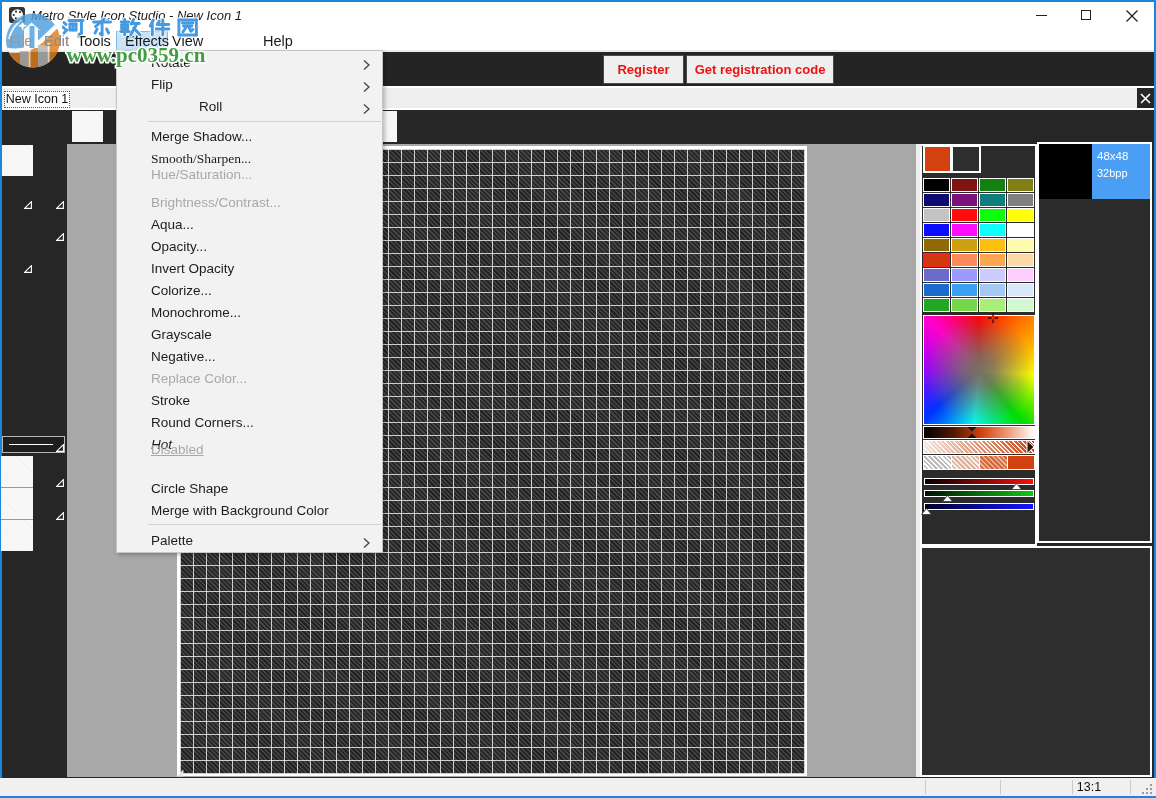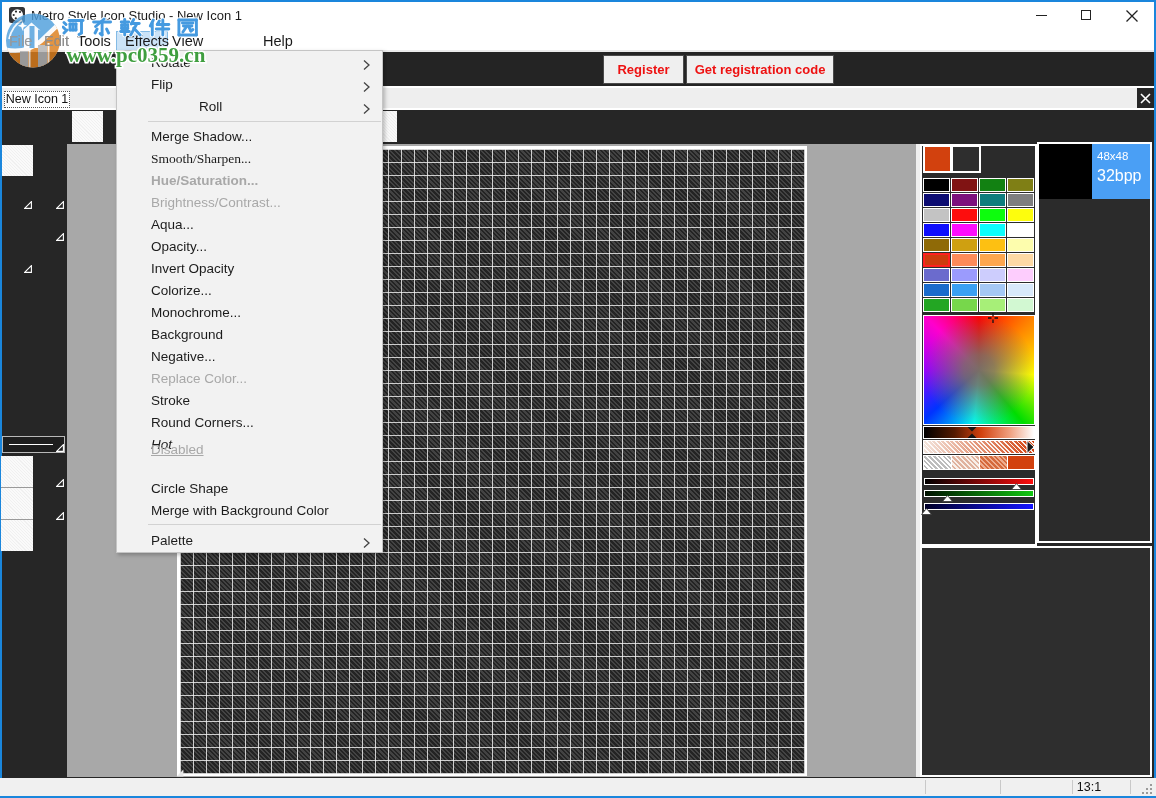--- a/index.html
+++ b/index.html
@@ -26,21 +26,21 @@
 
 <div class="abs" style="left:2px;top:2px;width:1152px;height:50px;background:#fff;"></div>
 <svg class="abs" style="left:9px;top:7px;" width="16" height="16" viewBox="0 0 16 16">
   <rect x="0" y="0" width="16" height="16" rx="2.5" fill="#333539"></rect>
   <circle cx="8.2" cy="8" r="5.8" fill="#fff"></circle>
   <circle cx="7" cy="4.6" r="1.1" fill="#2c2c2c"></circle>
   <circle cx="11" cy="5" r="1.1" fill="#2c2c2c"></circle>
   <circle cx="4.7" cy="8" r="1.1" fill="#2c2c2c"></circle>
   <circle cx="6.8" cy="11.4" r="1.1" fill="#2c2c2c"></circle>
 </svg>
-<div class="abs" style="left:31px;top:8px;height:16px;line-height:16px;font-size:13px;color:#1b1b1b;">Metro Style Icon Studio - New Icon 1</div>
+<div class="abs" style="left:31px;top:8px;height:16px;line-height:16px;font-size:13px;color:#1b1b1b;font-style:italic;">Metro Style Icon Studio - New Icon 1</div>
 
 <div class="abs" style="left:1036px;top:14.5px;width:11px;height:1.6px;background:#222;"></div>
 <div class="abs" style="left:1081px;top:10px;width:10px;height:10px;border:1.4px solid #222;"></div>
 <svg class="abs" style="left:1126px;top:9.5px;" width="12" height="12" viewBox="0 0 12 12">
   <path d="M0.5,0.5 L11.5,11.5 M11.5,0.5 L0.5,11.5" stroke="#222" stroke-width="1.3"></path>
 </svg>
 
 <div class="abs" style="left:9px;top:33px;font-size:14.5px;color:#9a9a9a;">File</div>
 <div class="abs" style="left:44px;top:33px;font-size:14.5px;color:#8f8f8f;">Edit</div>
 <div class="abs" style="left:77px;top:33px;font-size:14.5px;color:#1a1a1a;">Tools</div>
@@ -189,21 +189,21 @@
     <path d="M5.5,0.5 L10.5,6.5 L0.5,6.5 Z" fill="#fff" stroke="#333" stroke-width="0.8"></path>
   </svg>
 <svg class="abs" style="left:921px;top:508px;" width="11" height="7" viewBox="0 0 11 7">
     <path d="M5.5,0.5 L10.5,6.5 L0.5,6.5 Z" fill="#fff" stroke="#333" stroke-width="0.8"></path>
   </svg>
 
 <div class="abs" style="left:1037px;top:142px;width:115px;height:401px;background:#2b2b2b;border:2px solid #fff;"></div>
 <div class="abs" style="left:1039px;top:144px;width:53px;height:55px;background:#000;"></div>
 <div class="abs" style="left:1092px;top:144px;width:58px;height:55px;background:#4a9ff5;"></div>
 <div class="abs" style="left:1097px;top:150px;font-size:11.5px;color:#fff;">48x48</div>
-<div class="abs" style="left:1097px;top:167px;font-size:16px;color:#fff;text-align:right;">32bpp</div>
+<div class="abs" style="left:1097px;top:167px;font-size:11px;color:#fff;text-align:right;">32bpp</div>
 
 <div class="abs" style="left:920px;top:546px;width:232px;height:231px;background:#2e2e2e;border:2px solid #fff;"></div>
 
 <svg class="abs" style="left:176px;top:769px;" width="8" height="8" viewBox="0 0 8 8">
     <path d="M0.6,7.4 L7.4,7.4 L7.4,0.6 Z" fill="#e8e8e8"></path>
   </svg>
 
 <div class="abs" style="left:0;top:777.5px;width:1156px;height:18.5px;background:#f0f0f0;"></div>
 <div class="abs" style="left:925px;top:780px;width:1px;height:14px;background:#c9c9c9;"></div>
 <div class="abs" style="left:1000px;top:780px;width:1px;height:14px;background:#c9c9c9;"></div>
@@ -230,28 +230,28 @@
 <div class="marrow" style="top:79px;"><svg width="7" height="12" viewBox="0 0 7 12">
       <path d="M1,1.5 L6,6 L1,10.5" fill="none" stroke="#444" stroke-width="1.3"></path>
     </svg></div>
 <div class="menuitem" style="top:96px;margin-left:48px;">Roll</div>
 <div class="marrow" style="top:101px;"><svg width="7" height="12" viewBox="0 0 7 12">
       <path d="M1,1.5 L6,6 L1,10.5" fill="none" stroke="#444" stroke-width="1.3"></path>
     </svg></div>
 <div class="sep" style="top:121px;"></div>
 <div class="menuitem" style="top:126px;">Merge Shadow...</div>
 <div class="menuitem" style="top:148px;font-family:Liberation Serif, serif;">Smooth/Sharpen...</div>
-<div class="menuitem mdis" style="top:170px;font-weight:bold;">Hue/Saturation...</div>
+<div class="menuitem mdis" style="top:164px;">Hue/Saturation...</div>
 <div class="menuitem mdis" style="top:192px;">Brightness/Contrast...</div>
 <div class="menuitem" style="top:214px;">Aqua...</div>
 <div class="menuitem" style="top:236px;">Opacity...</div>
 <div class="menuitem" style="top:258px;">Invert Opacity</div>
 <div class="menuitem" style="top:280px;">Colorize...</div>
 <div class="menuitem" style="top:302px;">Monochrome...</div>
-<div class="menuitem" style="top:324px;">Background</div>
+<div class="menuitem" style="top:324px;">Grayscale</div>
 <div class="menuitem" style="top:346px;">Negative...</div>
 <div class="menuitem mdis" style="top:368px;">Replace Color...</div>
 <div class="menuitem" style="top:390px;">Stroke</div>
 <div class="menuitem" style="top:412px;">Round Corners...</div>
 <div class="menuitem" style="top:434px;font-style:italic;">Hot</div>
 <div class="menuitem mdis" style="top:439px;text-decoration:underline;">Disabled</div>
 <div class="menuitem" style="top:478px;">Circle Shape</div>
 <div class="menuitem" style="top:500px;">Merge with Background Color</div>
 <div class="sep" style="top:524px;"></div>
 <div class="menuitem" style="top:530px;">Palette</div>

